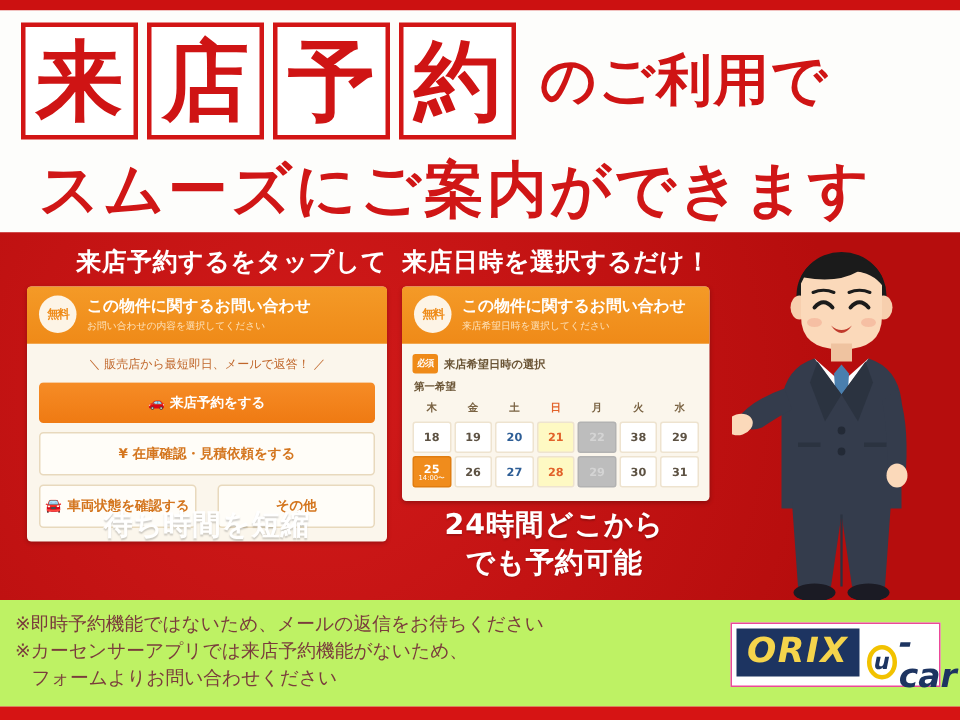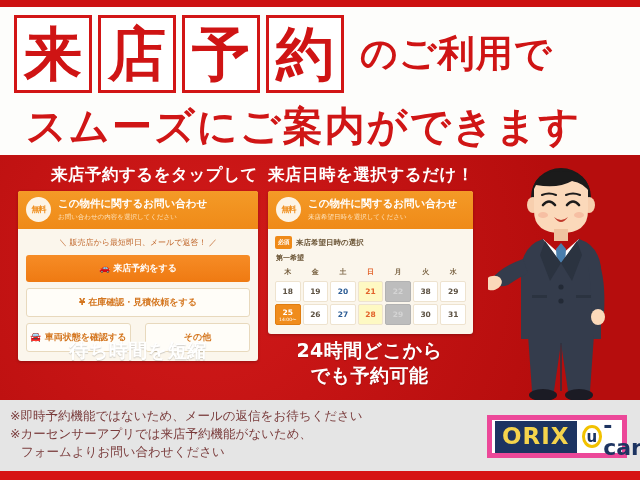--- a/index.html
+++ b/index.html
@@ -151,35 +151,35 @@
     font-family:"DejaVu Sans","Liberation Sans",sans-serif;
   }
   .benefit-left{left:18px;top:183px;width:240px;}
   .benefit-right{left:262px;top:183px;width:215px;}
 
   
   .person{position:absolute;left:488px;top:8px;width:146px;height:240px;}
 
   
   .footer{
-    position:absolute;left:0;top:400px;width:640px;height:71px;background:#e5e5e5;
+    position:absolute;left:0;top:400px;width:640px;height:71px;background:#bef264;
   }
   .notes{
     position:absolute;left:10px;top:7px;width:355px;
     color:#7a3c3c;font-size:12.5px;line-height:18px;
     font-family:"DejaVu Sans","Liberation Sans",sans-serif;
   }
   .notes div{white-space:nowrap;}
   .notes div.indent{padding-left:11px;}
 
   
   .logo{
     position:absolute;left:487px;top:15px;width:140px;height:43px;
-    background:#ffffff;border:5px solid #ec4899;
-    display:flex;align-items:center;padding:3px;box-sizing:border-box;
+    background:#ffffff;border:1px solid #ec4899;
+    display:flex;align-items:flex-start;padding:3px;box-sizing:border-box;font-style:italic;
   }
   .logo-orix{
     background:#1d3461;color:#f5d44c;font-weight:bold;font-size:23px;
     letter-spacing:1px;padding:4px 7px 5px 7px;line-height:23px;
     font-family:"DejaVu Sans","Liberation Sans",sans-serif;
   }
   .logo-ucar{
     display:flex;align-items:center;gap:1px;margin-left:5px;
     font-weight:bold;font-size:22px;color:#1d3461;line-height:22px;
     font-family:"DejaVu Sans","Liberation Sans",sans-serif;

